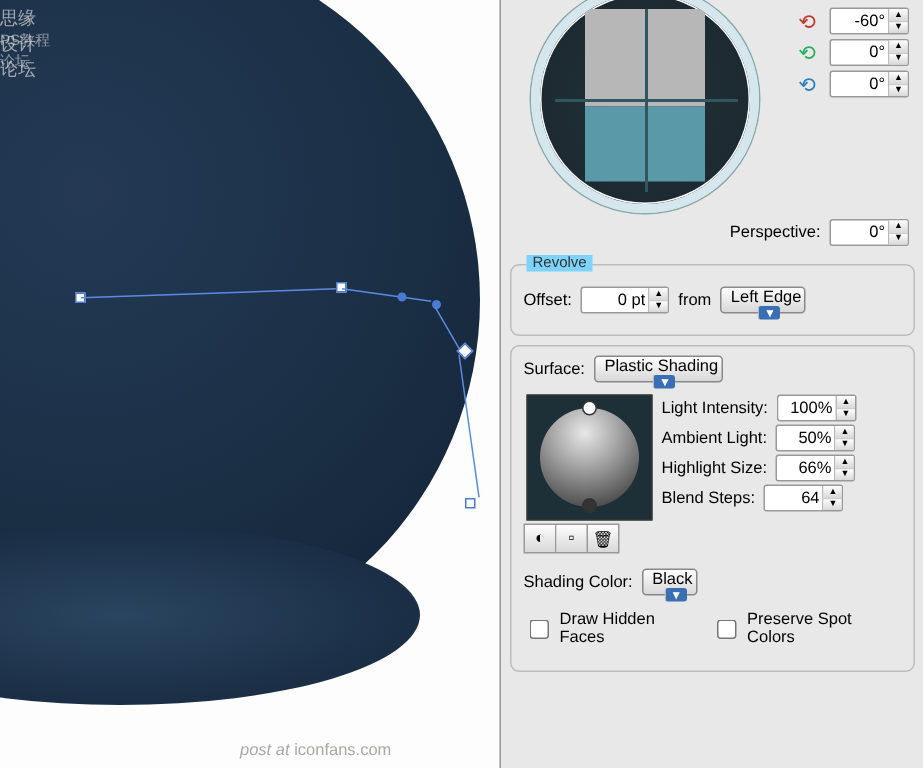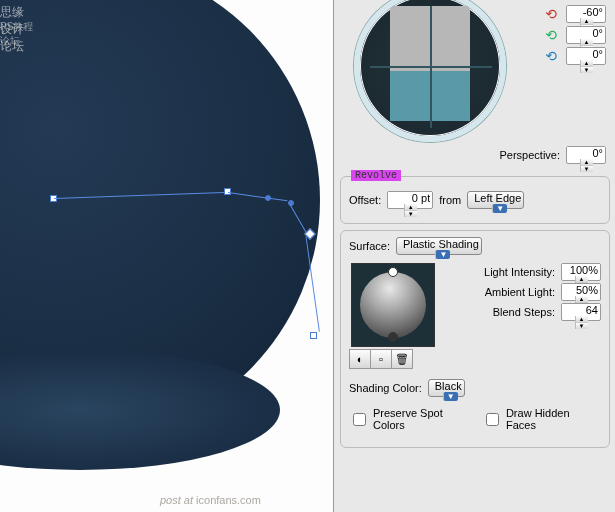--- a/index.html
+++ b/index.html
@@ -5,23 +5,23 @@
 html,body{margin:0;padding:0;width:615px;height:512px;overflow:hidden;font-family:"Lucida Grande",Helvetica,Arial,sans-serif;font-size:11px;color:#000;background:#fff;}
 .stage{position:absolute;left:0;top:0;width:333px;height:512px;background:#fdfdfd;}
 .shape{position:absolute;left:-160px;top:-40px;width:480px;height:480px;border-radius:50%;background:radial-gradient(circle at 45% 35%,#233a55 0%,#1d3249 40%,#172a3f 70%,#101f30 100%);}
 .shape:after{content:"";position:absolute;left:40px;bottom:-30px;width:400px;height:120px;border-radius:50%;background:radial-gradient(ellipse at center,#2a4560 0%,#1a2e45 70%,transparent 100%);}
 .anchor{position:absolute;width:5px;height:5px;background:#fff;border:1px solid #4a7bd4;}
 .hand{position:absolute;width:4px;height:4px;border:1px solid #4a7bd4;background:#4a7bd4;border-radius:50%;}
 .dia{position:absolute;width:6px;height:6px;background:#fff;border:1px solid #4a7bd4;transform:rotate(45deg);}
 .path{position:absolute;border-top:1px solid #5a8be4;}
 .panel{position:absolute;left:333px;top:0;width:282px;height:512px;background:#e8e8e8;border-left:1px solid #999;}
 .sect{border:1px solid #bcbcbc;border-radius:6px;margin:6px;padding:8px 8px 8px 8px;position:relative;}
-.sect-title{position:absolute;top:-7px;left:10px;background:#d946ef;padding:0 4px;font-size:10px;color:#333;font-family:Liberation Mono, monospace;}
+.sect-title{position:absolute;top:-7px;left:10px;background:#7dd3fc;padding:0 4px;font-size:10px;color:#333;}
 .row{display:flex;align-items:center;margin:6px 0;gap:6px;}
-.field{display:inline-flex;align-items:center;background:#fff;border:1px solid #999;height:16px;border-radius:2px;flex-direction:column;}
+.field{display:inline-flex;align-items:center;background:#fff;border:1px solid #999;height:16px;border-radius:2px;}
 .field input{border:none;outline:none;width:34px;font-size:11px;text-align:right;padding:0 2px;height:14px;}
 .stepper{width:12px;height:16px;display:flex;flex-direction:column;border-left:1px solid #bbb;}
 .stepper div{flex:1;display:flex;align-items:center;justify-content:center;font-size:6px;background:linear-gradient(#fdfdfd,#d8d8d8);border-bottom:1px solid #ccc;cursor:pointer;}
 .stepper div:last-child{border-bottom:none;}
 .dropdown{display:inline-flex;align-items:center;background:linear-gradient(#fdfdfd,#d8d8d8);border:1px solid #888;border-radius:3px;height:16px;padding:0 2px 0 6px;font-size:11px;flex-direction:column;}
 .dropdown .arr{width:14px;height:14px;display:flex;align-items:center;justify-content:center;font-size:8px;border-left:1px solid #bbb;margin-left:4px;background:#3b6fb5;color:#fff;border-radius:2px;}
 .sphere{position:absolute;left:20px;top:-10px;width:140px;height:140px;border-radius:50%;border:6px solid #d5e7ed;box-shadow:0 0 0 1px #8aa,inset 0 0 0 1px #fff;background:radial-gradient(circle at 50% 50%,#22323a 0%,#1a262d 100%);overflow:hidden;}
 .sphere-inner{position:absolute;left:30px;top:10px;width:80px;height:65px;background:#b7b7b7;}
 .sphere-inner2{position:absolute;left:30px;top:75px;width:80px;height:50px;background:#5a99a8;}
 .grid-line{position:absolute;border:1px solid #335560;}
@@ -31,21 +31,21 @@
 .angle-dial:after{content:"";position:absolute;left:18px;top:17px;width:16px;height:1px;background:#555;}
 .cap-btn{width:22px;height:18px;border:1px solid #888;border-radius:3px;background:linear-gradient(#fdfdfd,#d0d0d0);display:inline-flex;align-items:center;justify-content:center;}
 .shading-sphere{width:82px;height:82px;border:1px solid #333;background:#1e3037;position:relative;margin:2px;}
 .shading-sphere .ball{position:absolute;left:8px;top:8px;width:66px;height:66px;border-radius:50%;background:radial-gradient(circle at 45% 25%,#e8e8e8 0%,#a8a8a8 35%,#5a5a5a 75%,#2a2a2a 100%);}
 .light-dot{position:absolute;width:8px;height:8px;border:1px solid #333;border-radius:50%;background:#fff;}
 .icon-row{display:flex;gap:0;border:1px solid #999;width:fit-content;margin-top:2px;}
 .icon-btn{width:20px;height:18px;border-right:1px solid #999;background:linear-gradient(#fdfdfd,#d8d8d8);display:flex;align-items:center;justify-content:center;font-size:11px;}
 .icon-btn:last-child{border-right:none;}
 .chk{display:flex;align-items:center;gap:4px;}
 .chk input{width:13px;height:13px;}
-.surf-row{display:flex;justify-content:flex-end;align-items:center;gap:6px;margin:2px 0;}
+.surf-row{display:flex;align-items:center;gap:6px;margin:2px 0;}
 .surf-lbl{font-size:11px;}
 .watermark{position:absolute;left:160px;bottom:6px;font-size:11px;font-style:italic;color:#aca8a0;}
 .wm2{position:absolute;right:298px;top:4px;font-size:12px;color:rgba(220,220,220,0.7);font-family:Liberation Mono, monospace;}
 .wm3{position:absolute;right:298px;top:20px;font-size:10px;color:rgba(220,220,220,0.6);}
 </style>
 </head>
 <body>
 
 <div class="stage">
   <div class="shape"></div>
@@ -175,20 +175,30 @@
             <span class="surf-lbl">Ambient Light:</span>
             <span class="field">
               <input value="50%" style="">
               <span class="stepper">
                 <div>▲</div>
                 <div>▼</div>
               </span>
             </span>
           </div>
         <div class="surf-row">
+            <span class="surf-lbl">Highlight Size:</span>
+            <span class="field">
+              <input value="66%" style="">
+              <span class="stepper">
+                <div>▲</div>
+                <div>▼</div>
+              </span>
+            </span>
+          </div>
+        <div class="surf-row">
             <span class="surf-lbl">Blend Steps:</span>
             <span class="field">
               <input value="64" style="">
               <span class="stepper">
                 <div>▲</div>
                 <div>▼</div>
               </span>
             </span>
           </div>
       </div>
@@ -196,22 +206,22 @@
     <div class="row" style="margin-top:10px;">
       <span>Shading Color:</span>
       <span class="dropdown">
           <span>Black</span>
           <span class="arr">▼</span>
         </span>
     </div>
     <div class="row" style="justify-content:space-between;margin-top:10px;">
       <label class="chk">
           <input type="checkbox" style="">
-          <span>Preserve Spot Colors</span>
+          <span>Draw Hidden Faces</span>
         </label>
       <label class="chk">
           <input type="checkbox" style="">
-          <span>Draw Hidden Faces</span>
+          <span>Preserve Spot Colors</span>
         </label>
     </div>
   </div>
 
 </div>
 
 </body></html>

